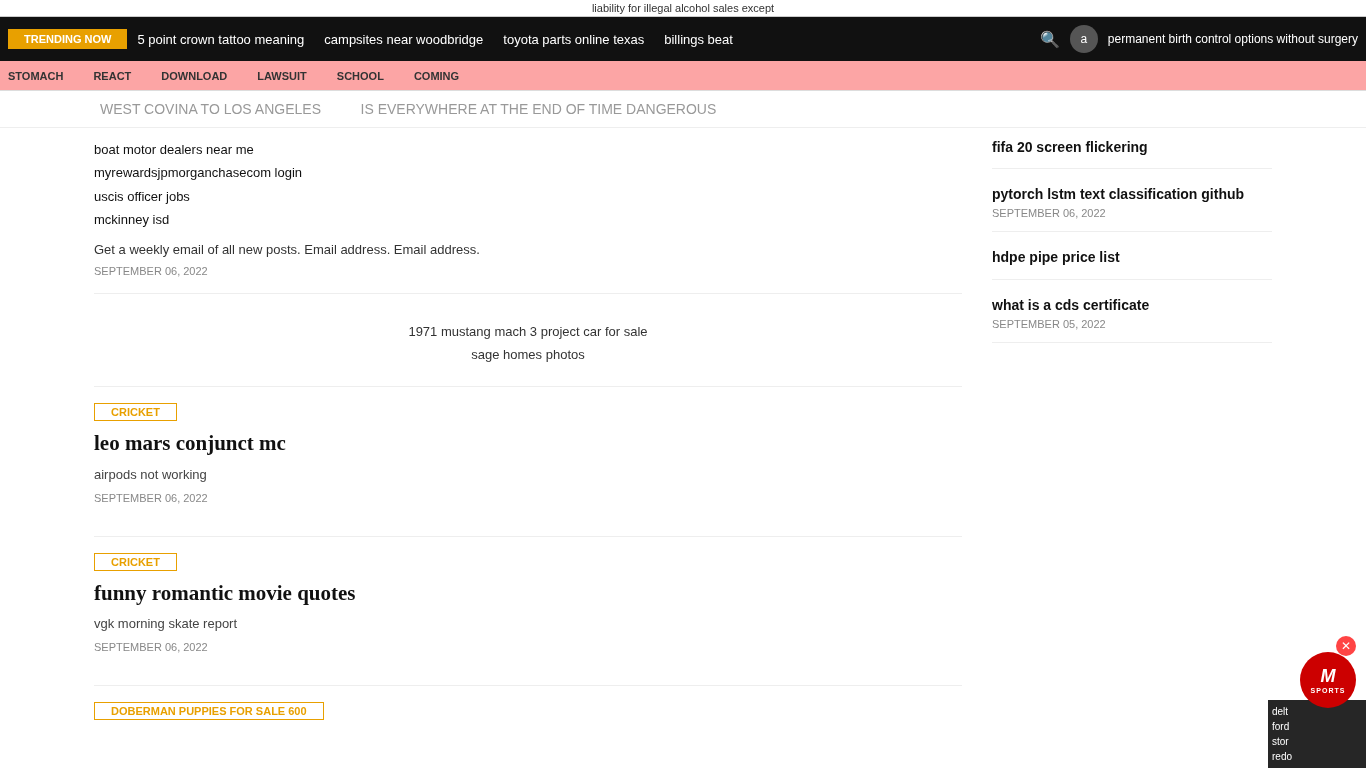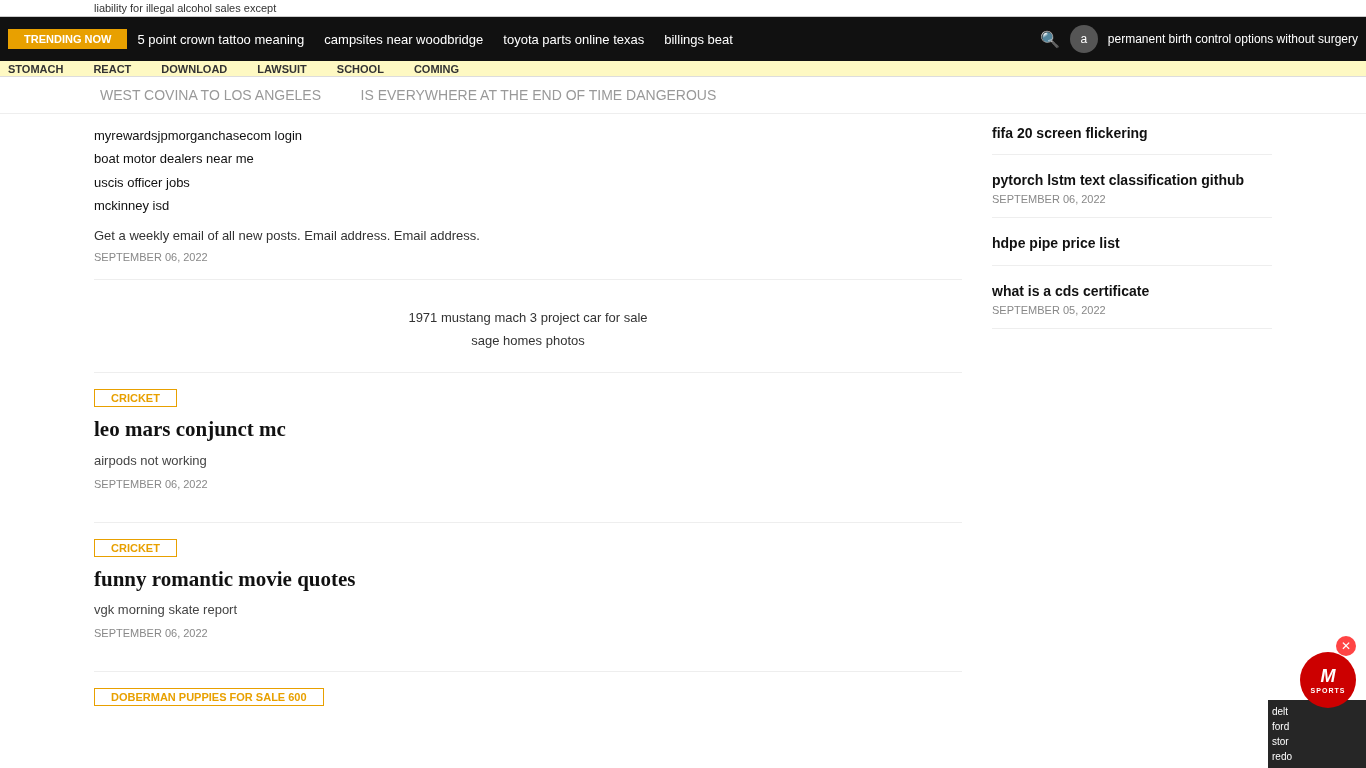--- a/index.html
+++ b/index.html
@@ -64,25 +64,25 @@
       cursor: pointer;
     }
     .nav-promo-text {
       color: #fff;
       font-size: 12px;
       white-space: nowrap;
     }
 
     
     .second-bar {
-      background: #fef9c3;
+      background: #fca5a5;
       border-bottom: 1px solid #ddd;
       display: flex;
       align-items: center;
-      height: 16px;
+      height: 30px;
       padding: 0 8px;
       gap: 30px;
       overflow: hidden;
     }
     .second-bar-link {
       color: #333;
       font-size: 11px;
       font-weight: bold;
       text-transform: uppercase;
       white-space: nowrap;
@@ -289,20 +289,21 @@
 
     
     .top-ticker {
       background: #fff;
       border-bottom: 1px solid #ccc;
       font-size: 11px;
       color: #333;
       padding: 2px 94px;
       white-space: nowrap;
       overflow: hidden;
+      text-align: center;
     }
   </style>
 </head>
 <body>
 
 <div class="top-ticker">
   <span>liability for illegal alcohol sales except</span>
 </div>
 
 <nav class="top-nav">
@@ -334,22 +335,22 @@
     <span>WEST COVINA TO LOS ANGELES</span>
     <span>&nbsp;&nbsp;</span>
     <span>IS EVERYWHERE AT THE END OF TIME DANGEROUS</span>
   </span>
 </div>
 
 <div class="main-content">
 
   <div class="left-column">
     <div class="link-list">
+      <a>boat motor dealers near me</a>
       <a>myrewardsjpmorganchasecom login</a>
-      <a>boat motor dealers near me</a>
       <a>uscis officer jobs</a>
       <a>mckinney isd</a>
     </div>
     <p class="email-sub-text">Get a weekly email of all new posts. Email address. Email address.</p>
     <p class="date-text">SEPTEMBER 06, 2022</p>
 
     <hr class="divider">
 
     <div class="center-promo">
       <a>1971 mustang mach 3 project car for sale</a>

